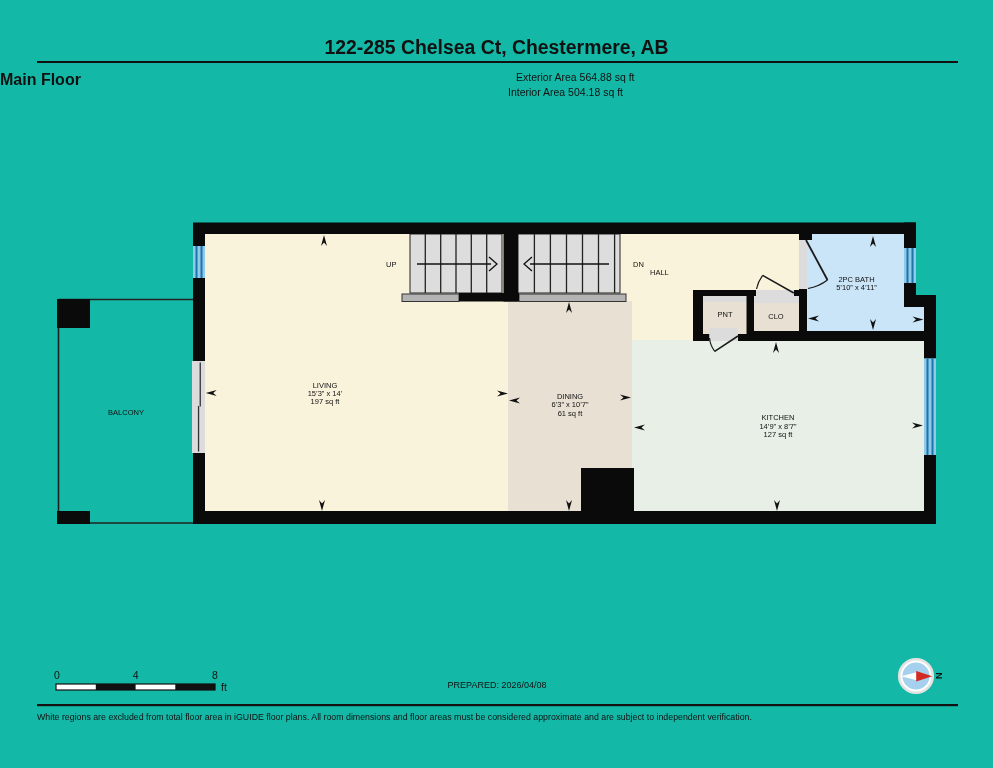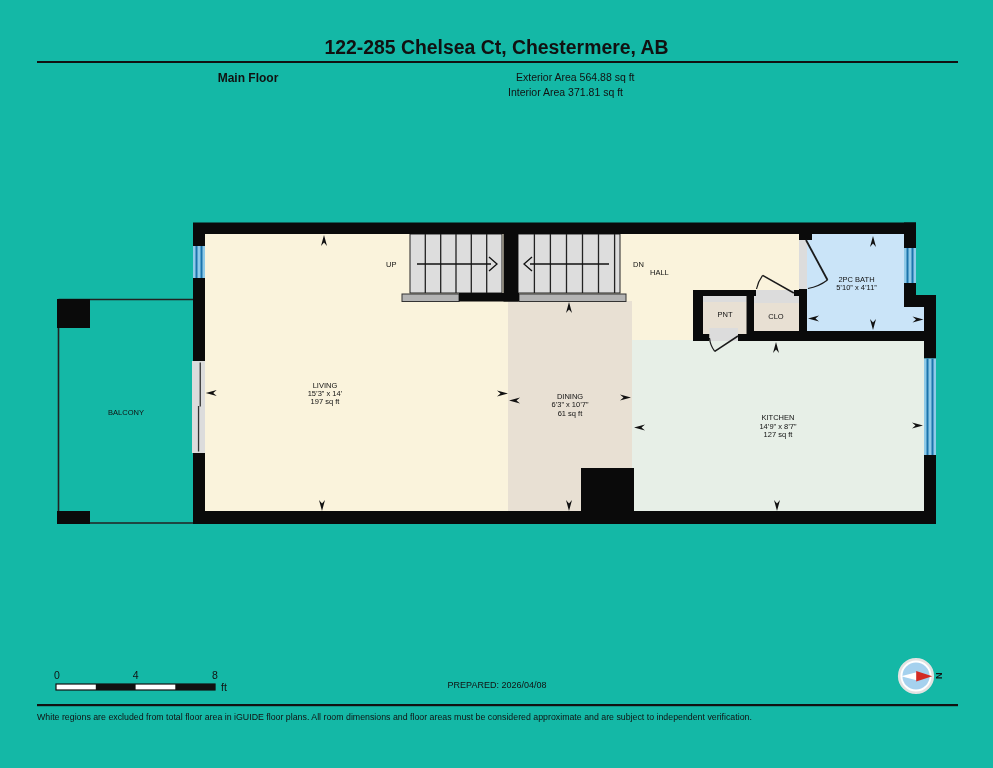--- a/index.html
+++ b/index.html
@@ -8,25 +8,25 @@
   .abs{position:absolute;}
 </style>
 </head>
 <body>
 <div id="page">
 
   <div class="abs" style="left:0;top:35.5px;width:993px;text-align:center;font-size:19.4px;font-weight:bold;">122-285 Chelsea Ct, Chestermere, AB</div>
 
   <div class="abs" style="left:37px;top:61px;width:921px;height:2px;background:#111;"></div>
 
-  <div class="abs" style="left:0;top:70.5px;width:496px;text-align:center;font-size:12px;font-weight:bold;">Main Floor</div>
+  <div class="abs" style="left:0;top:70.5px;width:496px;text-align:left;font-size:16px;font-weight:bold;">Main Floor</div>
 
   <div class="abs" style="left:516px;top:70.5px;font-size:10.5px;">Exterior Area 564.88 sq ft</div>
 
-  <div class="abs" style="left:508px;top:85.5px;font-size:10.5px;">Interior Area 371.81 sq ft</div>
+  <div class="abs" style="left:508px;top:85.5px;font-size:10.5px;">Interior Area 504.18 sq ft</div>
 
   <svg class="abs" style="left:0;top:0;" width="993" height="768" viewBox="0 0 993 768">
 
     <rect x="205" y="234" width="602" height="277" fill="#FAF3DC"></rect>
 
     <rect x="508" y="301" width="124" height="210" fill="#E8E0D3"></rect>
 
     <rect x="632" y="340" width="292" height="171" fill="#E7EFE7"></rect>
 
     <path d="M807 234 H904 V307 H924 V331 H807 Z" fill="#CAE4F8"></path>

